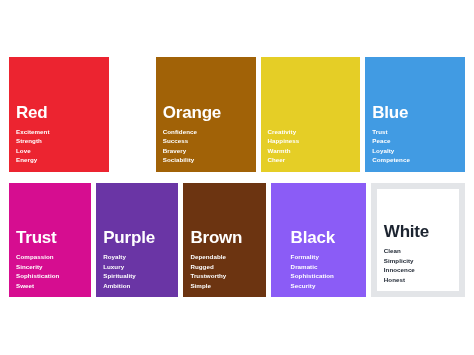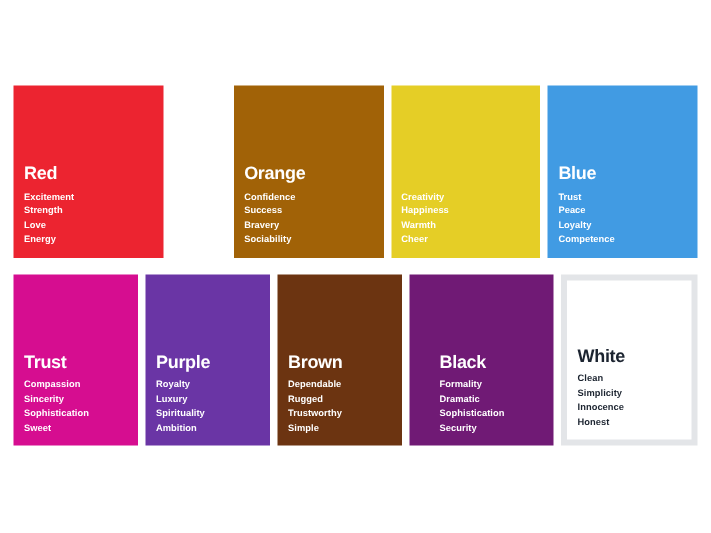--- a/index.html
+++ b/index.html
@@ -37,21 +37,21 @@
     min-width: 0;
     position: relative;
     box-sizing: border-box;
     padding: 6px 7px 7px 7px;
     display: flex;
     flex-direction: column;
     justify-content: flex-end;
     overflow: hidden;
   }
   .card-title {
-    font-size: 12px;
+    font-size: 17px;
     font-weight: bold;
     line-height: 1.05;
     letter-spacing: -0.2px;
     margin: 0 0 5px 0;
     white-space: nowrap;
   }
   .trait-list {
     list-style: none;
     margin: 0;
     padding: 0;
@@ -69,21 +69,21 @@
     color: #ffffff;
   }
   
   .text-dark .card-title {
     color: #1c2430;
   }
   .text-dark .trait-item {
     color: #1c2430;
   }
   .card-white {
-    border: 4px solid #f9a8d4;
+    border: 6px solid #f9a8d4;
   }
 </style>
 </head>
 <body>
 
 <div id="infographic">
     <div class="color-row">
       <div class="color-card text-light" style="background: rgb(236, 36, 48);">
         <div class="card-title">Red</div>
         <ul class="trait-list">
@@ -141,21 +141,21 @@
       </div>
       <div class="color-card text-light" style="background: rgb(108, 52, 17);">
         <div class="card-title">Brown</div>
         <ul class="trait-list">
           <li class="trait-item">Dependable</li>
           <li class="trait-item">Rugged</li>
           <li class="trait-item">Trustworthy</li>
           <li class="trait-item">Simple</li>
         </ul>
       </div>
-      <div class="color-card text-light" style="background: #701a75; padding-left: 20px;">
+      <div class="color-card text-light" style="background: #8b5cf6; padding-left: 20px;">
         <div class="card-title">Black</div>
         <ul class="trait-list">
           <li class="trait-item">Formality</li>
           <li class="trait-item">Dramatic</li>
           <li class="trait-item">Sophistication</li>
           <li class="trait-item">Security</li>
         </ul>
       </div>
       <div class="color-card text-dark card-white" style="background: rgb(255, 255, 255); border-color: rgb(227, 229, 232);">
         <div class="card-title">White</div>

